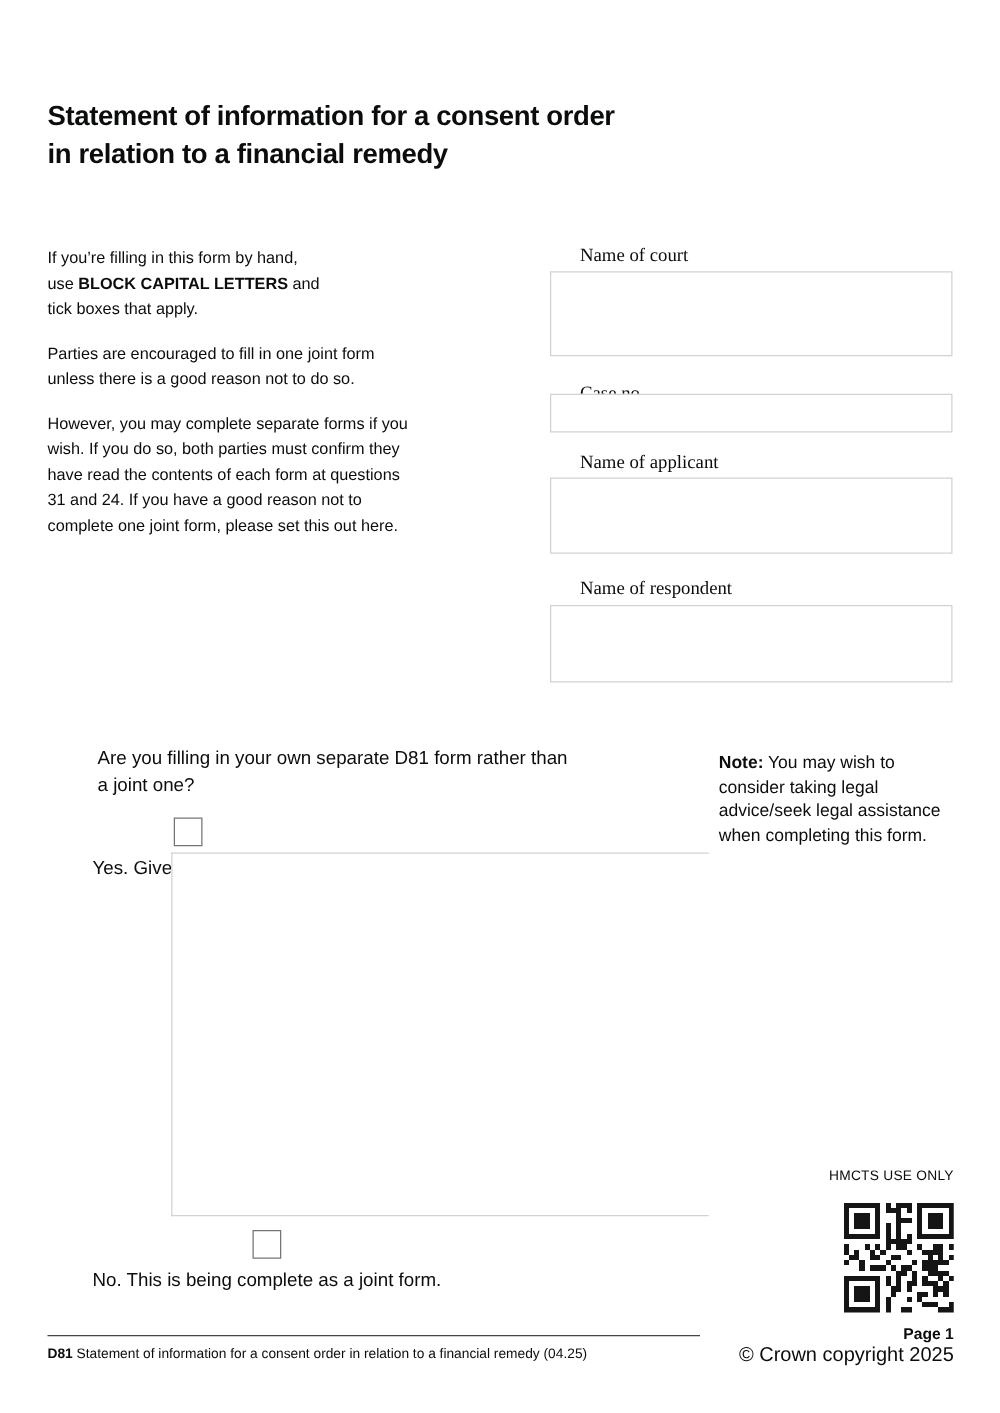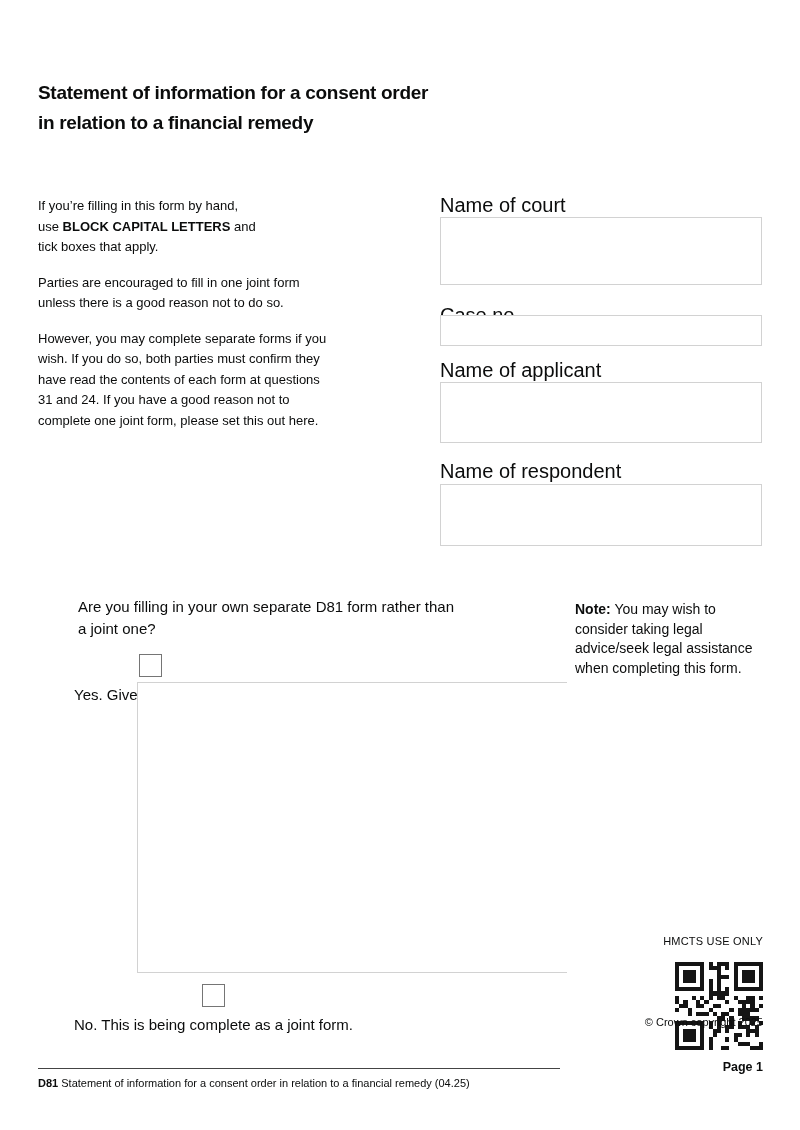--- a/index.html
+++ b/index.html
@@ -10,41 +10,42 @@
     height: 1130px;
     background: #ffffff;
     color: #0b0c0c;
     font-family: "Liberation Sans", "DejaVu Sans", sans-serif;
     overflow: hidden;
   }
   .title {
     position: absolute;
     left: 38px; top: 78px;
     width: 560px;
-    font-size: 19px;
+    font-size: 22px;
     font-weight: bold;
     line-height: 30px;
     letter-spacing: -0.3px;
     white-space: pre-line;
   }
   .intro {
     position: absolute;
     left: 38px; top: 196px;
     width: 396px;
     font-size: 13px;
     line-height: 20.5px;
   }
   .intro p { margin: 0 0 15px 0; white-space: pre-line; }
   .b { font-weight: bold; }
 
   .field-label {
     position: absolute;
-    left: 440px;
-    font-size: 20px;
+    left: 464px;
+    font-size: 15px;
     line-height: 19px;
+    font-family: Liberation Serif, serif;
   }
   .box {
     position: absolute;
     left: 440px;
     width: 322px;
     border: 1px solid #d2d2d2;
     background: #ffffff;
     resize: none;
     outline: none;
     font-family: "Liberation Sans", "DejaVu Sans", sans-serif;
@@ -132,22 +133,22 @@
   .page-num {
     position: absolute;
     right: 37px; top: 1060px;
     font-size: 12.5px;
     font-weight: bold;
     text-align: right;
     padding-left: 44px;
   }
   .copyright {
     position: absolute;
-    right: 37px; top: 1016px;
-    font-size: 11px;
+    right: 37px; top: 1076px;
+    font-size: 16px;
     text-align: center;
   }
 </style>
 </head>
 <body>
 
 <div class="page">
 
   <h1 class="title">Statement of information for a consent order
 in relation to a financial remedy</h1>

